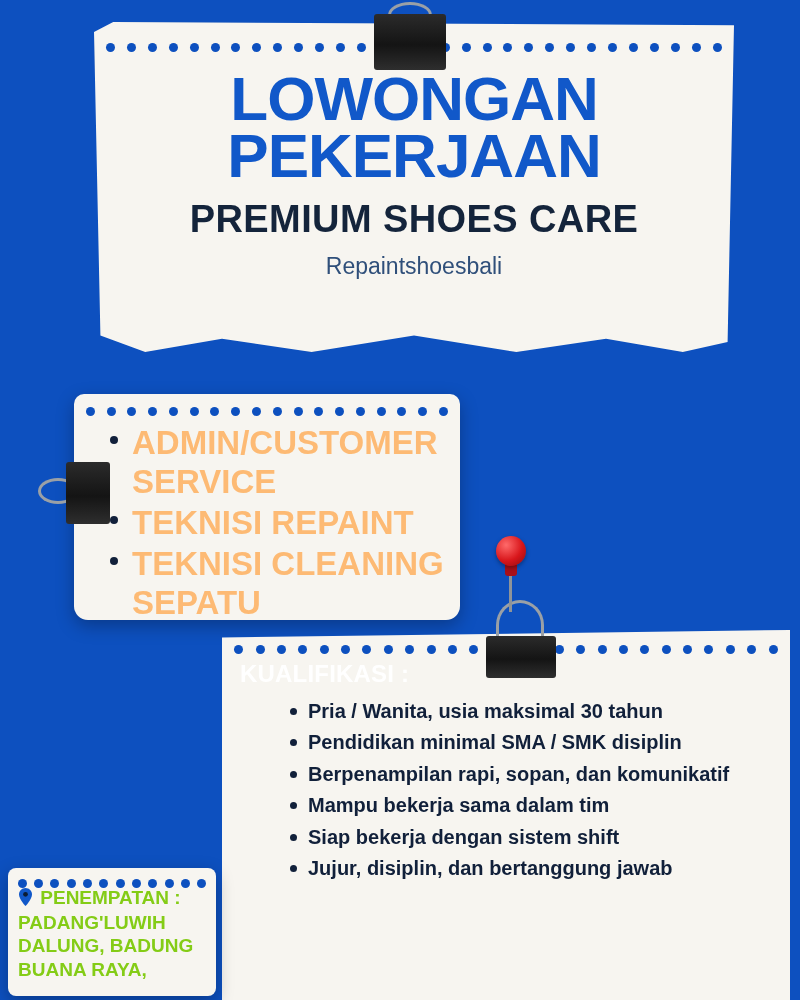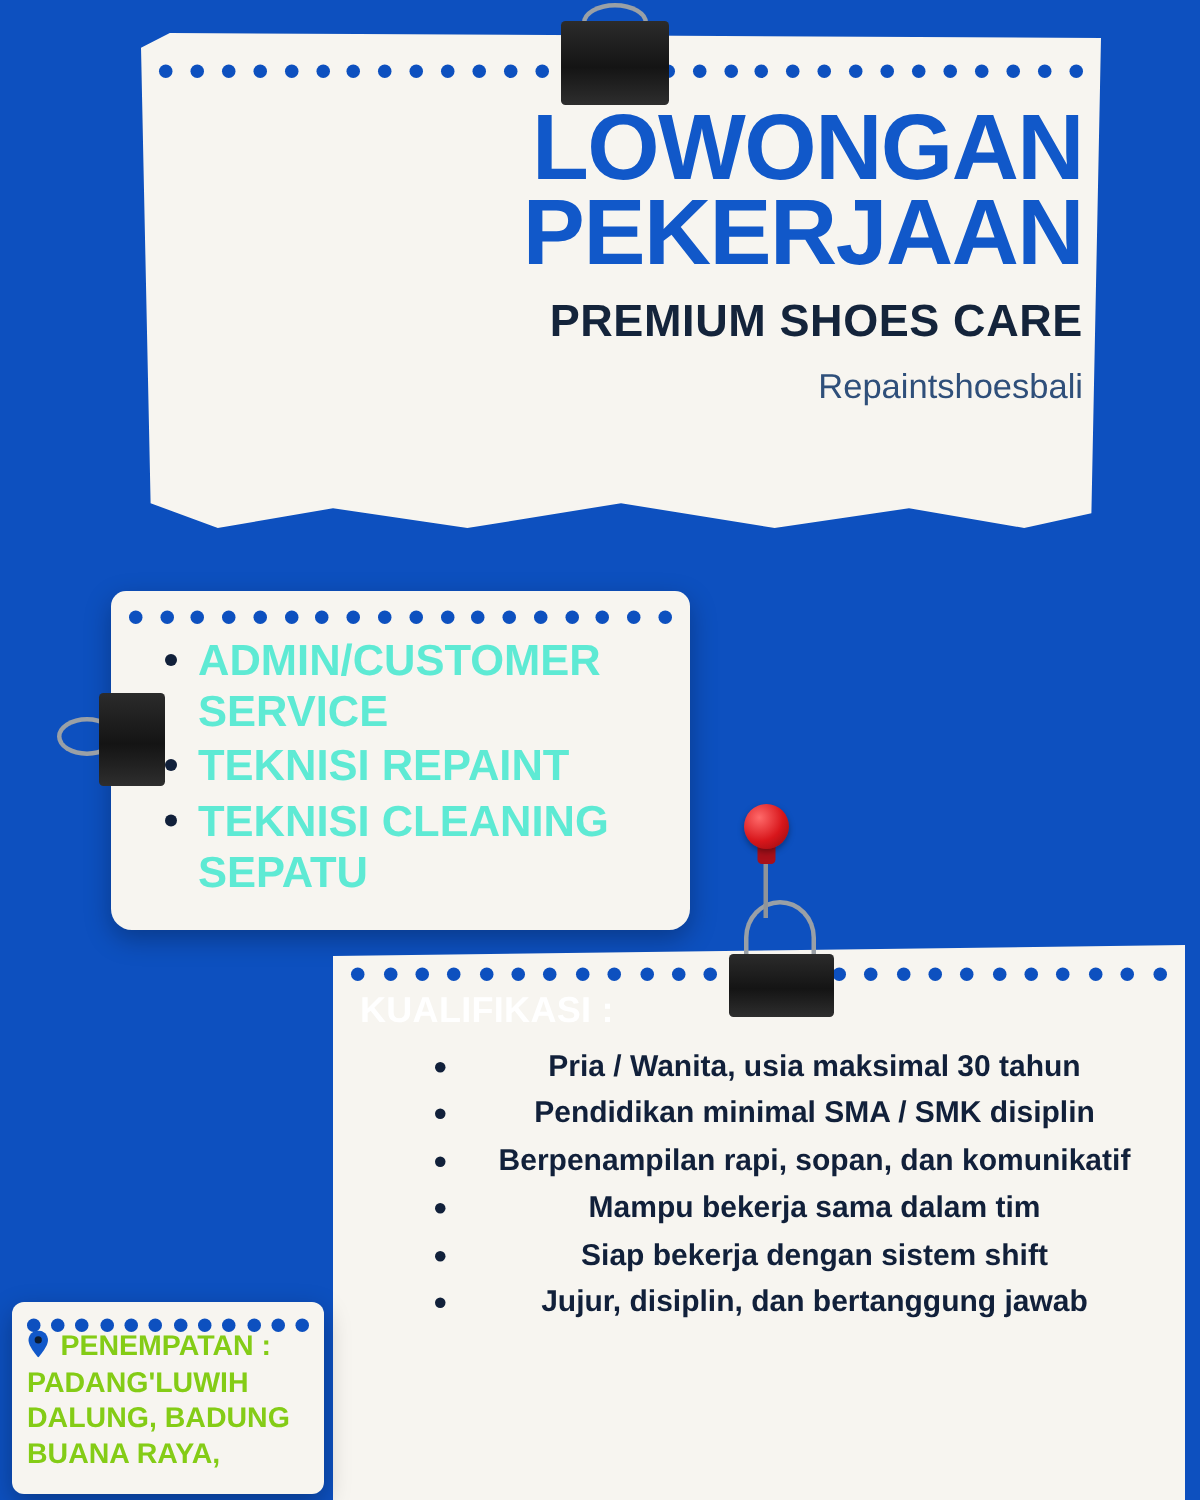--- a/index.html
+++ b/index.html
@@ -53,37 +53,37 @@
     clip-path: polygon(
       0% 3%, 3% 0%, 100% 1%, 99% 97%,
       92% 100%, 80% 96%, 66% 100%, 50% 95%,
       34% 100%, 20% 96%, 8% 100%, 1% 95%
     );
   }
   #header-dots { top: 16px; }
 
   #title-block {
     position: absolute;
-    left: 82px;
+    left: 94px;
     top: 70px;
     width: 640px;
-    text-align: right;
+    text-align: center;
   }
   .title-line {
     color: #1158c9;
     font-weight: 800;
     font-size: 62px;
     line-height: 0.92;
     letter-spacing: -1px;
   }
   #subtitle {
     margin-top: 14px;
     color: #14243b;
     font-weight: 800;
-    font-size: 30px;
+    font-size: 38px;
     letter-spacing: 0.4px;
   }
   #brand {
     margin-top: 12px;
     color: #2f4f7a;
     font-weight: 400;
     font-size: 23px;
   }
 
   
@@ -99,23 +99,23 @@
   #positions-list {
     position: absolute;
     left: 108px;
     top: 424px;
     width: 340px;
   }
   #positions-list li {
     list-style: none;
     position: relative;
     padding-left: 24px;
-    color: #5eead4;
+    color: #fdba74;
     font-weight: 800;
-    font-size: 29px;
+    font-size: 33px;
     line-height: 1.18;
     margin-bottom: 2px;
   }
   #positions-list li::before {
     content: "";
     position: absolute;
     left: 2px;
     top: 12px;
     width: 8px;
     height: 8px;
@@ -152,21 +152,20 @@
   }
   #qual-list li {
     list-style: none;
     position: relative;
     color: #11203a;
     font-weight: 700;
     font-size: 20px;
     line-height: 1.32;
     margin-bottom: 5px;
     max-width: 470px;
-    text-align: center;
   }
   #qual-list li::before {
     content: "";
     position: absolute;
     left: -18px;
     top: 10px;
     width: 7px;
     height: 7px;
     border-radius: 50%;
     background: #11203a;

